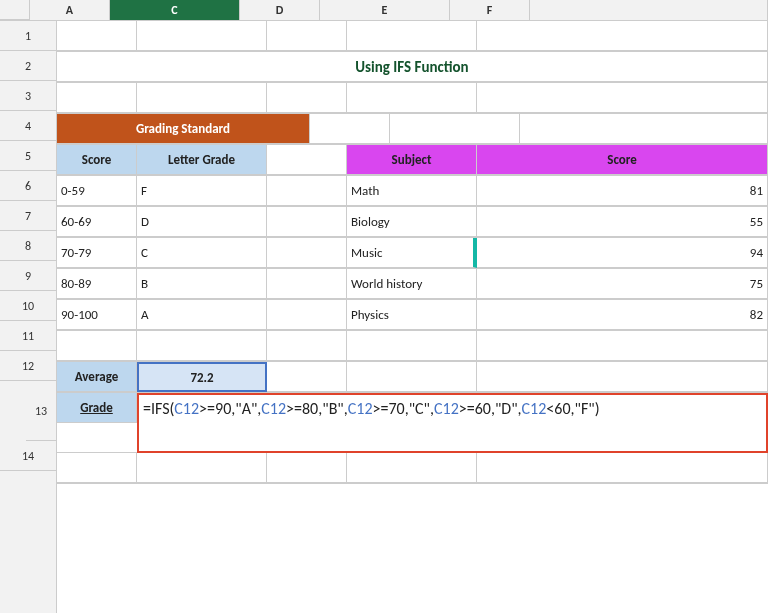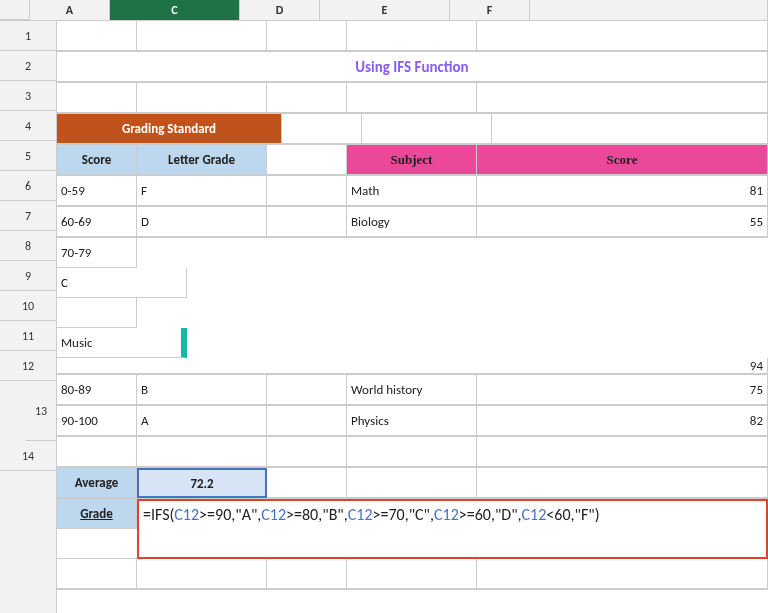--- a/index.html
+++ b/index.html
@@ -74,44 +74,43 @@
       overflow: hidden;
       white-space: nowrap;
     }
 
     
     .title-cell {
       background: #fff;
       font-weight: bold;
       font-size: 15px;
       justify-content: center;
-      color: #8b5cf6;
+      color: #14532d;
     }
 
     
     .grading-header {
       background: #c0531b;
       color: white;
       font-weight: bold;
       justify-content: center;
     }
 
     
     .table-header {
       background: #bdd7ee;
       font-weight: bold;
       justify-content: center;
     }
 
     
     .right-table-header {
-      background: #ec4899;
-      font-weight: bold;
-      justify-content: center;
-      font-family: Liberation Serif, serif;
+      background: #d946ef;
+      font-weight: bold;
+      justify-content: center;
     }
 
     
     .avg-label {
       background: #bdd7ee;
       font-weight: bold;
       justify-content: center;
     }
 
     
@@ -209,21 +208,21 @@
 
       <div style="display:flex; border-bottom:1px solid #ccc;">
         <div class="cell" style="width:80px; border-right:1px solid #ccc;"></div>
         <div class="cell" style="width:130px; border-right:1px solid #ccc;"></div>
         <div class="cell" style="width:80px; border-right:1px solid #ccc;"></div>
         <div class="cell" style="width:130px; border-right:1px solid #ccc;"></div>
         <div class="cell" style="flex:1;"></div>
       </div>
 
       <div style="display:flex; border-bottom:1px solid #ccc;">
-        <div class="cell grading-header" style="width:225px; border-right:1px solid #ccc;">
+        <div class="cell grading-header" style="width:253px; border-right:1px solid #ccc;">
           <span>Grading Standard</span>
         </div>
         <div class="cell" style="width:80px; border-right:1px solid #ccc;"></div>
         <div class="cell" style="width:130px; border-right:1px solid #ccc;"></div>
         <div class="cell" style="flex:1;"></div>
       </div>
 
       <div style="display:flex; border-bottom:1px solid #ccc;">
         <div class="cell table-header" style="width:80px; border-right:1px solid #ccc;">
           <span>Score</span>
@@ -265,29 +264,29 @@
         </div>
         <div class="cell" style="width:80px; border-right:1px solid #ccc;"></div>
         <div class="cell" style="width:130px; border-right:1px solid #ccc;">
           <span>Biology</span>
         </div>
         <div class="cell num-right" style="flex:1;">
           <span>55</span>
         </div>
       </div>
 
-      <div style="display:flex; border-bottom:1px solid #ccc;flex-direction:column;">
+      <div style="display:flex; border-bottom:1px solid #ccc;">
         <div class="cell" style="width:80px; border-right:1px solid #ccc;">
           <span>70-79</span>
         </div>
         <div class="cell" style="width:130px; border-right:1px solid #ccc;">
           <span>C</span>
         </div>
         <div class="cell" style="width:80px; border-right:1px solid #ccc;"></div>
-        <div class="cell" style="width:130px; border-right:6px solid #14b8a6;">
+        <div class="cell" style="width:130px; border-right:4px solid #14b8a6;">
           <span>Music</span>
         </div>
         <div class="cell num-right" style="flex:1;">
           <span>94</span>
         </div>
       </div>
 
       <div style="display:flex; border-bottom:1px solid #ccc;">
         <div class="cell" style="width:80px; border-right:1px solid #ccc;">
           <span>80-89</span>

